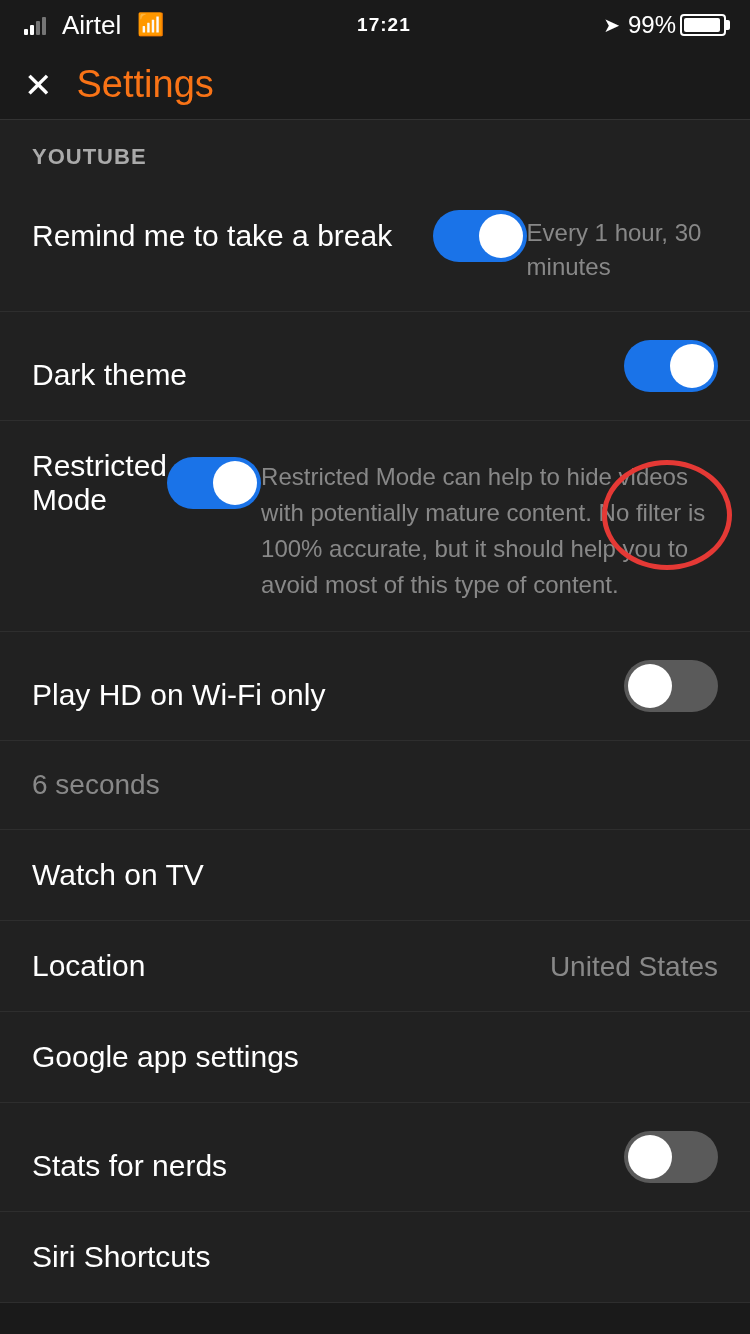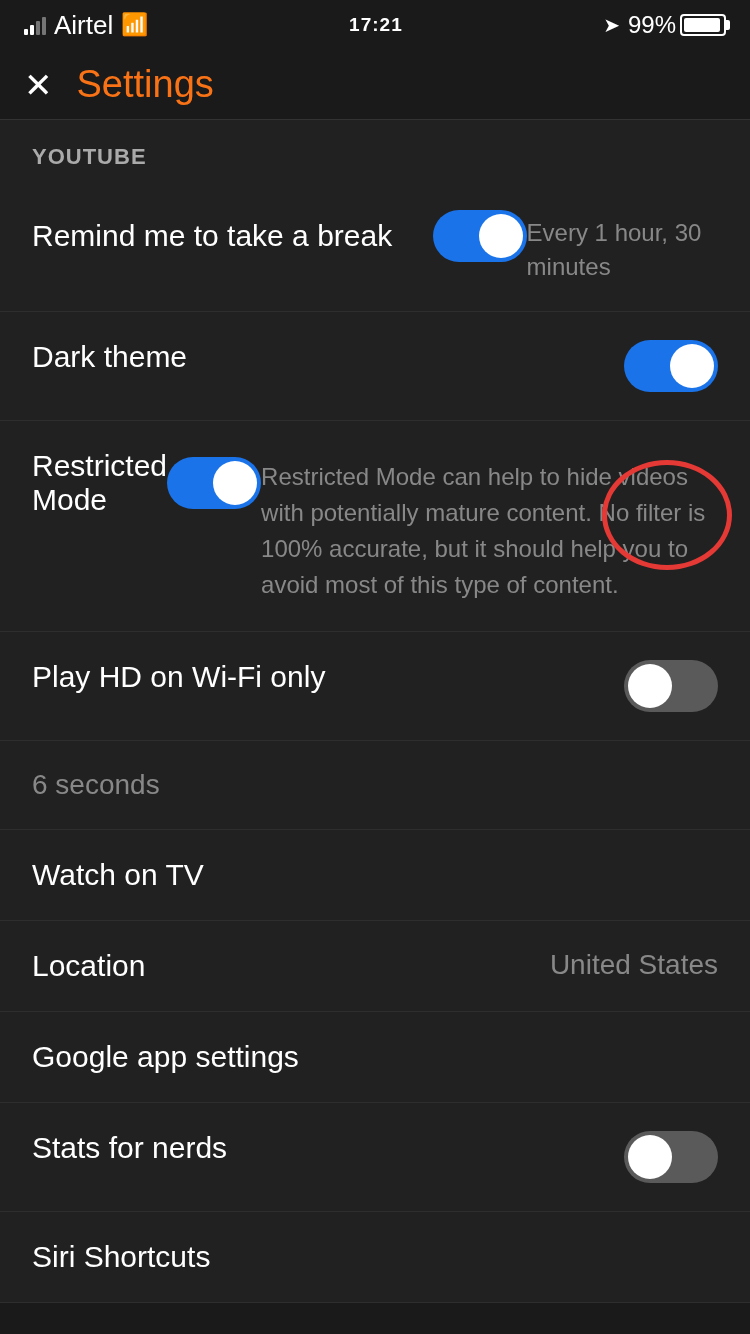--- a/index.html
+++ b/index.html
@@ -19,21 +19,21 @@
       height: 50px;
       display: flex;
       align-items: center;
       justify-content: space-between;
       padding: 0 24px;
     }
 
     .status-left {
       display: flex;
       align-items: center;
-      gap: 8px;
+      gap: 16px;
       font-size: 26px;
       font-weight: 600;
       color: #fff;
     }
 
     .signal-bars {
       display: flex;
       align-items: flex-end;
       gap: 2px;
       height: 20px;
@@ -153,21 +153,21 @@
       padding: 24px 32px 12px;
       font-size: 22px;
       font-weight: 700;
       color: #aaaaaa;
       letter-spacing: 1px;
       text-transform: uppercase;
     }
 
     .setting-item {
       display: flex;
-      align-items: flex-start;
+      align-items: flex-end;
       justify-content: space-between;
       padding: 28px 32px;
       border-bottom: 1px solid #2e2e2e;
       min-height: 80px;
     }
 
     .setting-item.with-subtitle {
       flex-direction: row;
       align-items: flex-start;
     }

